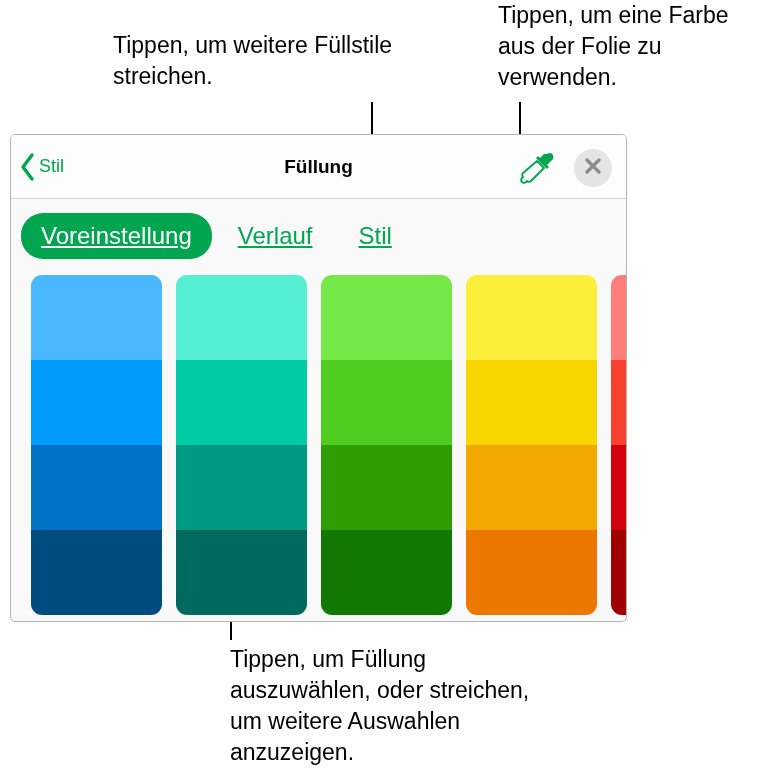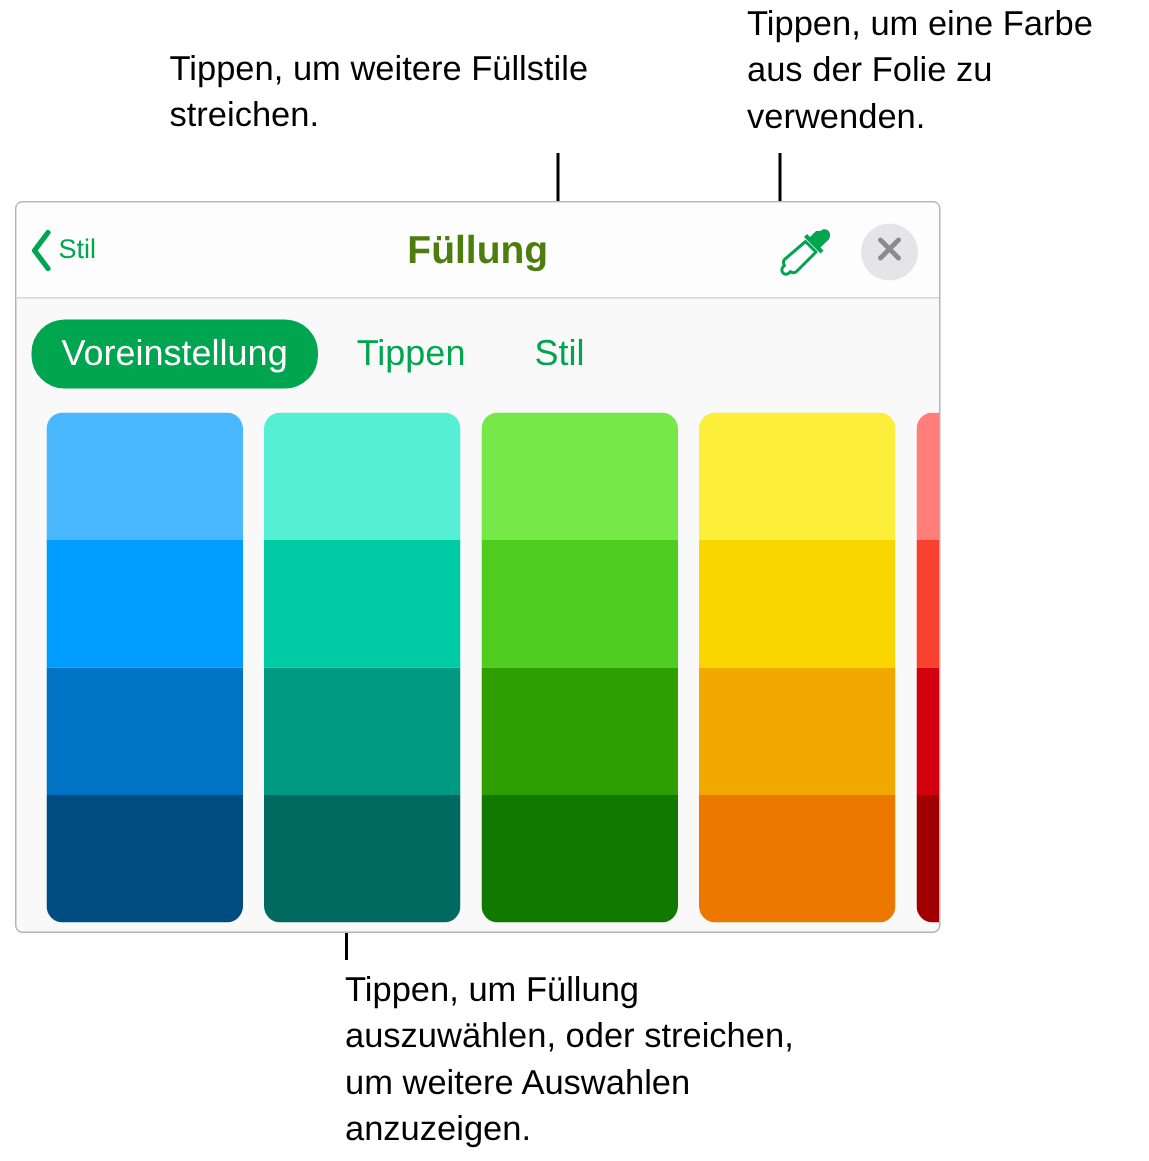--- a/index.html
+++ b/index.html
@@ -49,23 +49,23 @@
     .back-chevron svg { display: block; }
     .back-label {
       color: #00a550;
       font-size: 18px;
       margin-left: 2px;
     }
     .panel-title {
       position: absolute;
       left: 50%;
       transform: translateX(-50%);
-      font-size: 26px;
+      font-size: 19px;
       font-weight: 600;
-      color: #4d7c0f;
+      color: #000000;
     }
     .eyedropper {
       position: absolute;
       right: 72px;
       top: 16px;
       cursor: pointer;
     }
     .close-btn {
       position: absolute;
       right: 14px;
@@ -85,20 +85,21 @@
       padding: 14px 10px 16px 10px;
       gap: 0;
     }
     .tab {
       padding: 9px 20px;
       font-size: 24px;
       color: #00a550;
       cursor: pointer;
       border-radius: 22px;
       margin-right: 6px;
+      text-decoration: underline;
     }
     .tab.active {
       background: #00a550;
       color: #fff;
       font-weight: 500;
     }
     .swatch-container {
       padding: 0 20px 22px 20px;
       overflow: hidden;
     }
@@ -166,21 +167,21 @@
       <span>
         <svg width="16" height="16" viewBox="0 0 16 16">
           <path d="M2 2 L14 14 M14 2 L2 14" stroke="#8b8b8f" stroke-width="3.2" stroke-linecap="round"></path>
         </svg>
       </span>
     </div>
   </div>
 
   <div class="tabs">
     <div class="tab active">Voreinstellung</div>
-    <div class="tab">Tippen</div>
+    <div class="tab">Verlauf</div>
     <div class="tab">Stil</div>
   </div>
 
   <div class="swatch-container">
     <div class="swatch-row" id="swatch-row">
         <div class="swatch-column">
           <div class="swatch" style="background: rgb(74, 184, 255);"></div>
           <div class="swatch" style="background: rgb(0, 156, 255);"></div>
           <div class="swatch" style="background: rgb(0, 115, 196);"></div>
           <div class="swatch" style="background: rgb(0, 76, 128);"></div>

